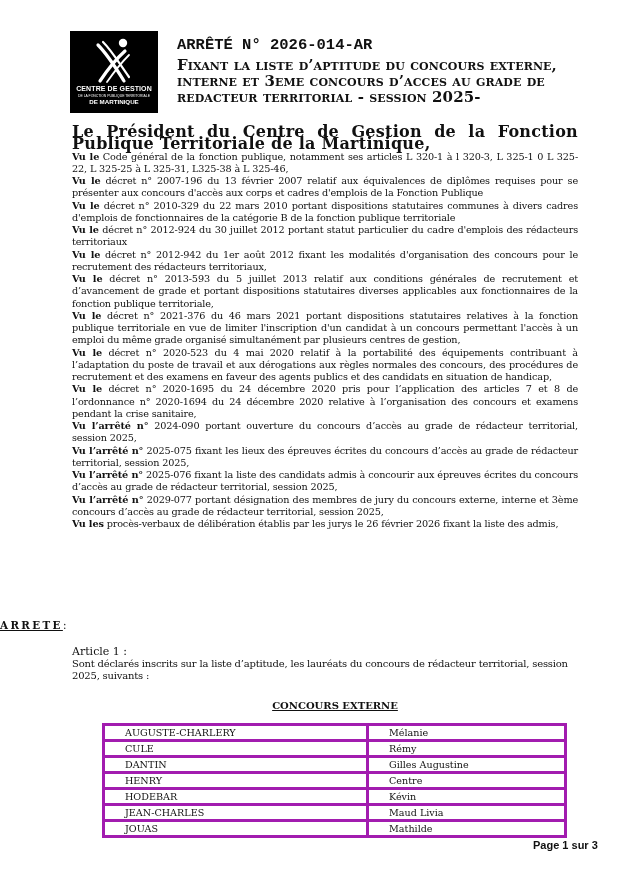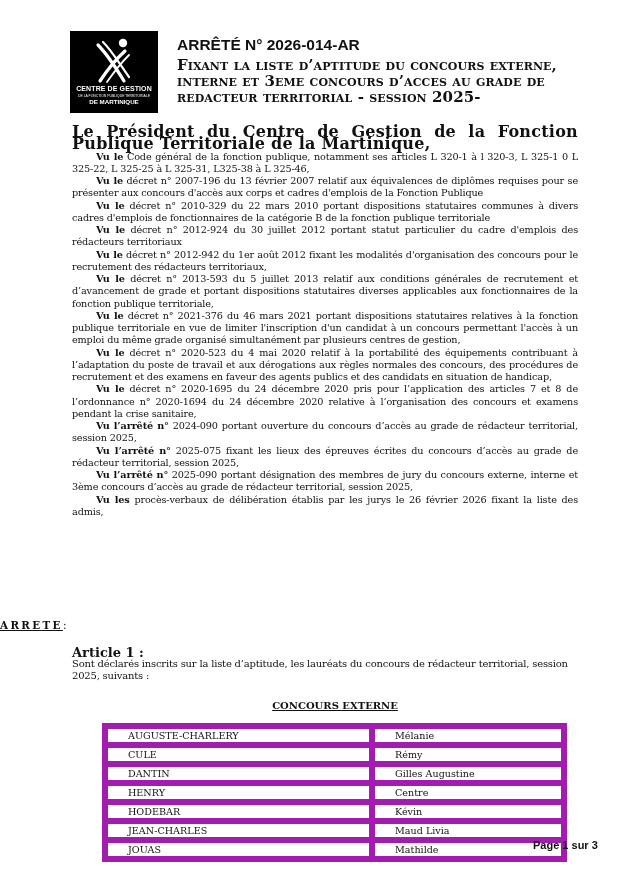--- a/index.html
+++ b/index.html
@@ -5,40 +5,40 @@
   html, body { margin: 0; padding: 0; background: #ffffff; }
   body { width: 633px; height: 882px; position: relative; overflow: hidden; font-family: "DejaVu Serif", serif; color: #111; }
   .page { position: absolute; left: 0; top: 0; width: 633px; height: 882px; background: #fff; }
 
   .logo { position: absolute; left: 70px; top: 31px; width: 88px; height: 82px; background: #000; }
   .logo svg { position: absolute; left: 24px; top: 6px; }
   .logo .l1 { position: absolute; left: 0; width: 88px; top: 54px; text-align: center; color: #fff; font-family: "Liberation Sans", sans-serif; font-size: 7px; font-weight: bold; letter-spacing: 0.1px; }
   .logo .l2 { position: absolute; left: 0; width: 88px; top: 63px; text-align: center; color: #fff; font-family: "Liberation Sans", sans-serif; font-size: 3.4px; }
   .logo .l3 { position: absolute; left: 0; width: 88px; top: 67px; text-align: center; color: #fff; font-family: "Liberation Sans", sans-serif; font-size: 6.2px; font-weight: bold; }
 
-  .doc-title { position: absolute; left: 177px; top: 36px; font-family: Liberation Sans, sans-serif; font-weight: bold; font-size: 15.5px; color: #111; }
+  .doc-title { position: absolute; left: 177px; top: 36px; font-family: Liberation Mono, monospace; font-weight: bold; font-size: 15.5px; color: #111; }
   .doc-subtitle { position: absolute; left: 177px; top: 57px; width: 420px; font-family: "DejaVu Serif", serif; font-weight: bold; font-size: 15px; line-height: 16px; font-variant: small-caps; text-transform: lowercase; letter-spacing: 0.1px; }
   .doc-subtitle::first-letter { text-transform: none; }
 
   .body-text { position: absolute; left: 72px; top: 126px; width: 506px; font-size: 9.7px; line-height: 12.25px; text-align: justify; letter-spacing: -0.15px; }
   .body-text p { margin: 0; }
   .body-text .president { font-weight: bold; font-size: 16px; letter-spacing: 0.25px; }
-  .vu { font-weight: bold; margin-left: 24px; }
+  .vu { font-weight: bold; }
 
   .arrete-heading { position: absolute; left: 0; width: 633px; top: 619px; text-align: left; font-size: 10.3px; font-weight: bold; letter-spacing: 2.4px; }
   .arrete-heading .u { text-decoration: underline; }
   .arrete-heading .colon { font-weight: normal; letter-spacing: 0; }
 
-  .article-label { position: absolute; left: 72px; top: 645px; font-size: 13px; font-weight: bold; }
+  .article-label { position: absolute; left: 72px; top: 645px; font-size: 11px; }
   .article-text { position: absolute; left: 72px; top: 658px; width: 510px; font-size: 10px; line-height: 12.25px; letter-spacing: -0.2px; }
 
   .section-heading { position: absolute; left: 0; width: 670px; top: 700px; text-align: center; font-size: 10px; font-weight: bold; text-decoration: underline; }
 
   table.laureats { position: absolute; left: 102px; top: 723px; width: 465px; border-collapse: collapse; font-size: 9.6px; }
-  table.laureats td { border: 6px solid #a21caf; padding: 0 20px; height: 13px; line-height: 13px; vertical-align: middle; }
+  table.laureats td { border: 3px solid #a21caf; padding: 0 20px; height: 13px; line-height: 13px; vertical-align: middle; }
   table.laureats td.nom { width: 221px; }
 
   .footer { position: absolute; left: 533px; top: 839px; font-family: "Liberation Sans", sans-serif; font-size: 11px; font-weight: bold; }
 </style>
 </head>
 <body>
 
 <div class="page">
 
   <div class="logo">
@@ -64,21 +64,22 @@
         <p><span class="vu">Vu le</span><span> décret n° 2007-196 du 13 février 2007 relatif aux équivalences de diplômes requises pour se présenter aux concours d'accès aux corps et cadres d'emplois de la Fonction Publique</span></p>
         <p><span class="vu">Vu le</span><span> décret n° 2010-329 du 22 mars 2010 portant dispositions statutaires communes à divers cadres d'emplois de fonctionnaires de la catégorie B de la fonction publique territoriale</span></p>
         <p><span class="vu">Vu le</span><span> décret n° 2012-924 du 30 juillet 2012 portant statut particulier du cadre d'emplois des rédacteurs territoriaux</span></p>
         <p><span class="vu">Vu le</span><span> décret n° 2012-942 du 1er août 2012 fixant les modalités d'organisation des concours pour le recrutement des rédacteurs territoriaux,</span></p>
         <p><span class="vu">Vu le</span><span> décret n° 2013-593 du 5 juillet 2013 relatif aux conditions générales de recrutement et d’avancement de grade et portant dispositions statutaires diverses applicables aux fonctionnaires de la fonction publique territoriale,</span></p>
         <p><span class="vu">Vu le</span><span> décret n° 2021-376 du 46 mars 2021 portant dispositions statutaires relatives à la fonction publique territoriale en vue de limiter l'inscription d'un candidat à un concours permettant l'accès à un emploi du même grade organisé simultanément par plusieurs centres de gestion,</span></p>
         <p><span class="vu">Vu le</span><span> décret n° 2020-523 du 4 mai 2020 relatif à la portabilité des équipements contribuant à l’adaptation du poste de travail et aux dérogations aux règles normales des concours, des procédures de recrutement et des examens en faveur des agents publics et des candidats en situation de handicap,</span></p>
         <p><span class="vu">Vu le</span><span> décret n° 2020-1695 du 24 décembre 2020 pris pour l’application des articles 7 et 8 de l’ordonnance n° 2020-1694 du 24 décembre 2020 relative à l’organisation des concours et examens pendant la crise sanitaire,</span></p>
         <p><span class="vu">Vu l’arrêté n°</span><span> 2024-090 portant ouverture du concours d’accès au grade de rédacteur territorial, session 2025,</span></p>
         <p><span class="vu">Vu l’arrêté n°</span><span> 2025-075 fixant les lieux des épreuves écrites du concours d’accès au grade de rédacteur territorial, session 2025,</span></p>
-        <p><span class="vu">Vu l’arrêté n°</span><span> 2025-090 portant désignation des membres de jury du concours externe, interne et 3ème concours d’accès au grade de rédacteur territorial, session 2025,</span></p>
+        <p><span class="vu">Vu l’arrêté n°</span><span> 2025-076 fixant la liste des candidats admis à concourir aux épreuves écrites du concours d’accès au grade de rédacteur territorial, session 2025,</span></p>
+        <p><span class="vu">Vu l’arrêté n°</span><span> 2029-077 portant désignation des membres de jury du concours externe, interne et 3ème concours d’accès au grade de rédacteur territorial, session 2025,</span></p>
         <p><span class="vu">Vu les</span><span> procès-verbaux de délibération établis par les jurys le 26 février 2026 fixant la liste des admis,</span></p>
       </div>
   </div>
 
   <div class="arrete-heading">
     <span class="u">ARRETE</span><span class="colon">:</span>
   </div>
 
   <div class="article-label">Article 1 :</div>
   <div class="article-text">Sont déclarés inscrits sur la liste d’aptitude, les lauréats du concours de rédacteur territorial, session 2025, suivants :</div>

